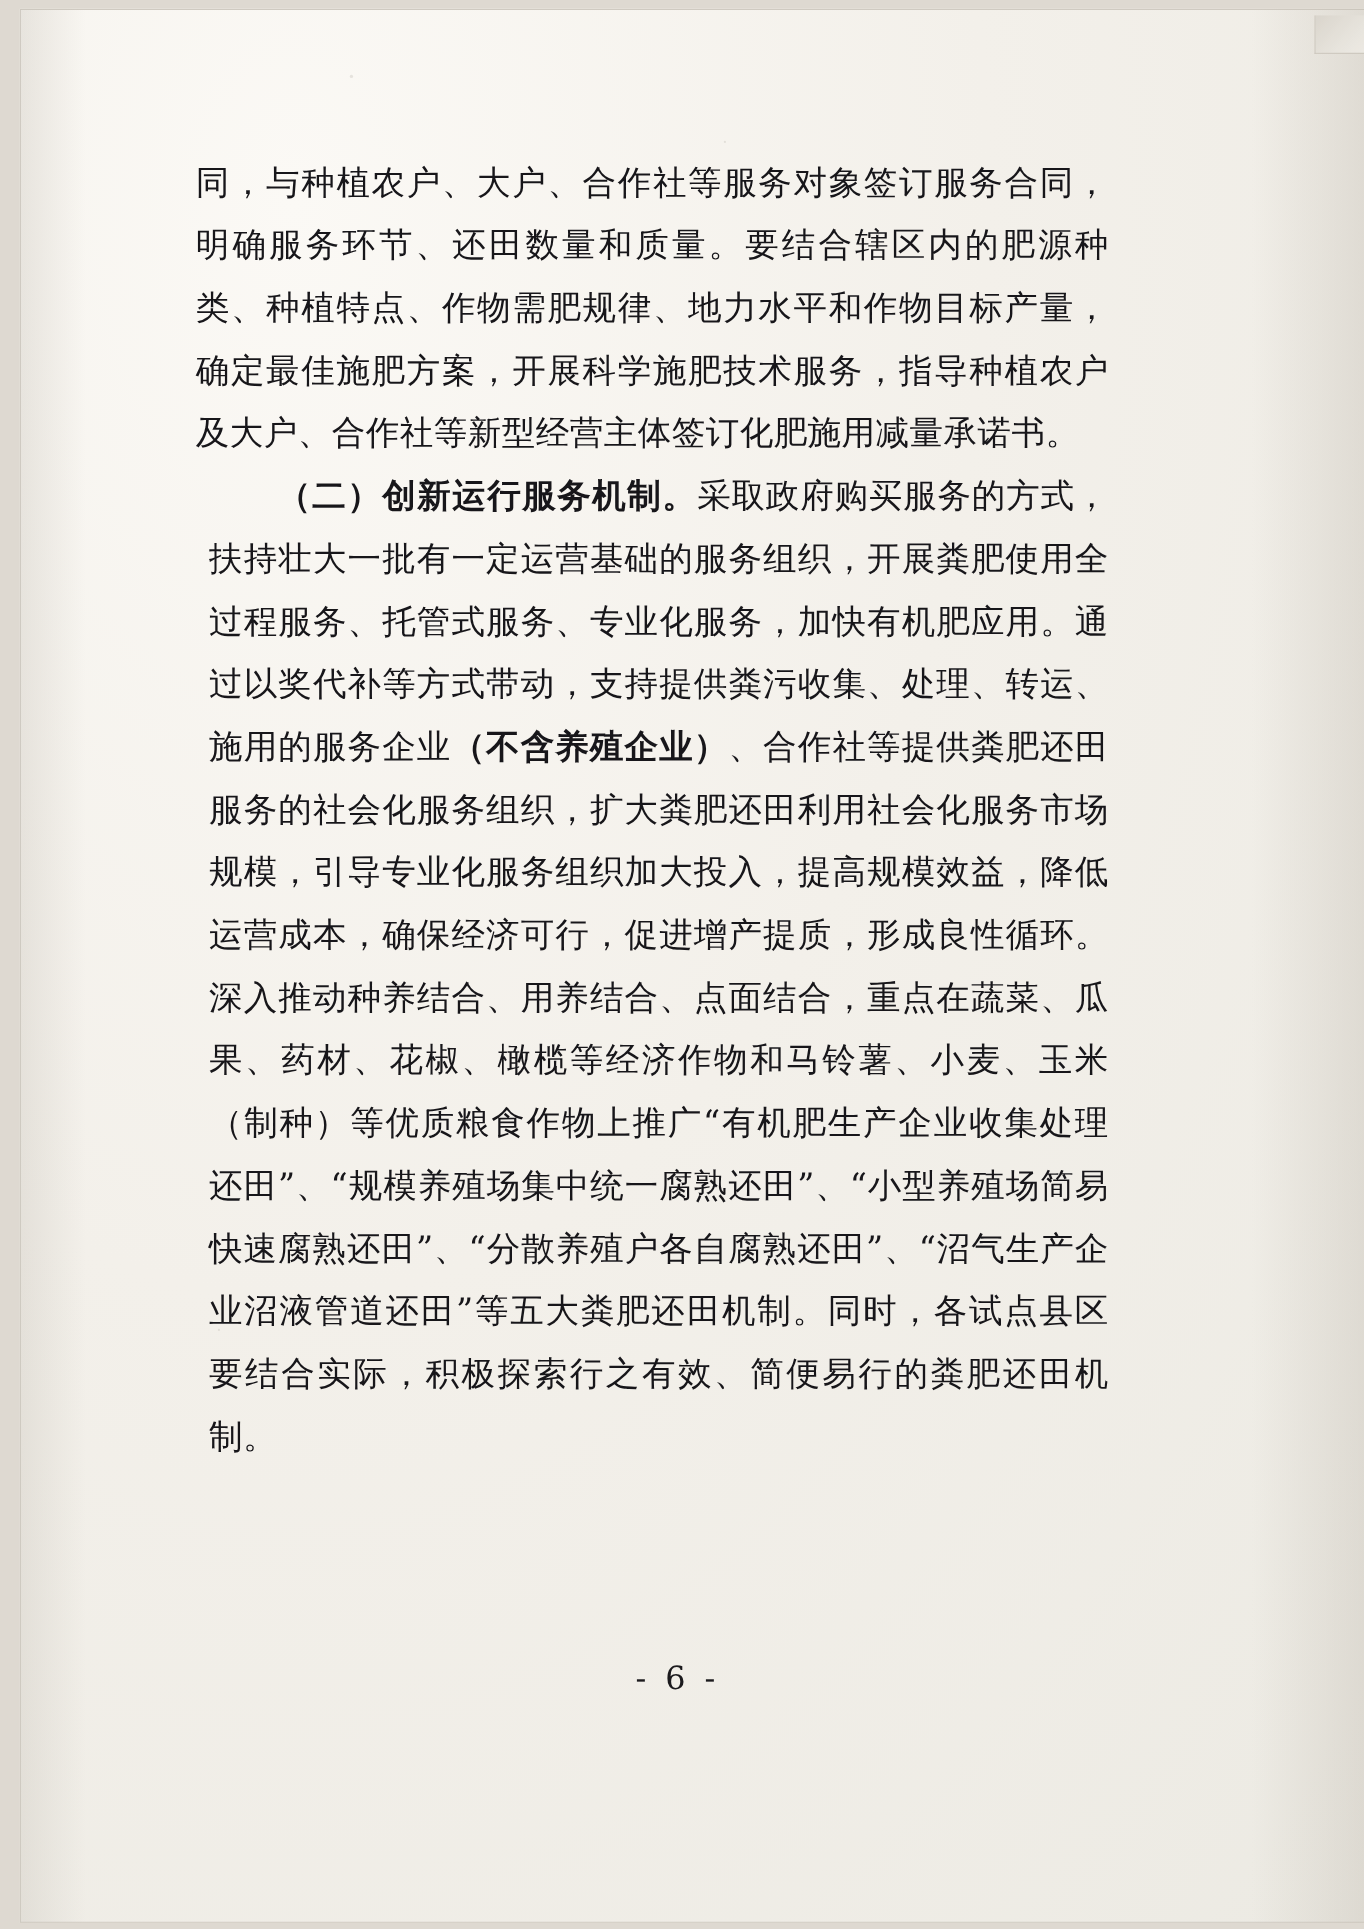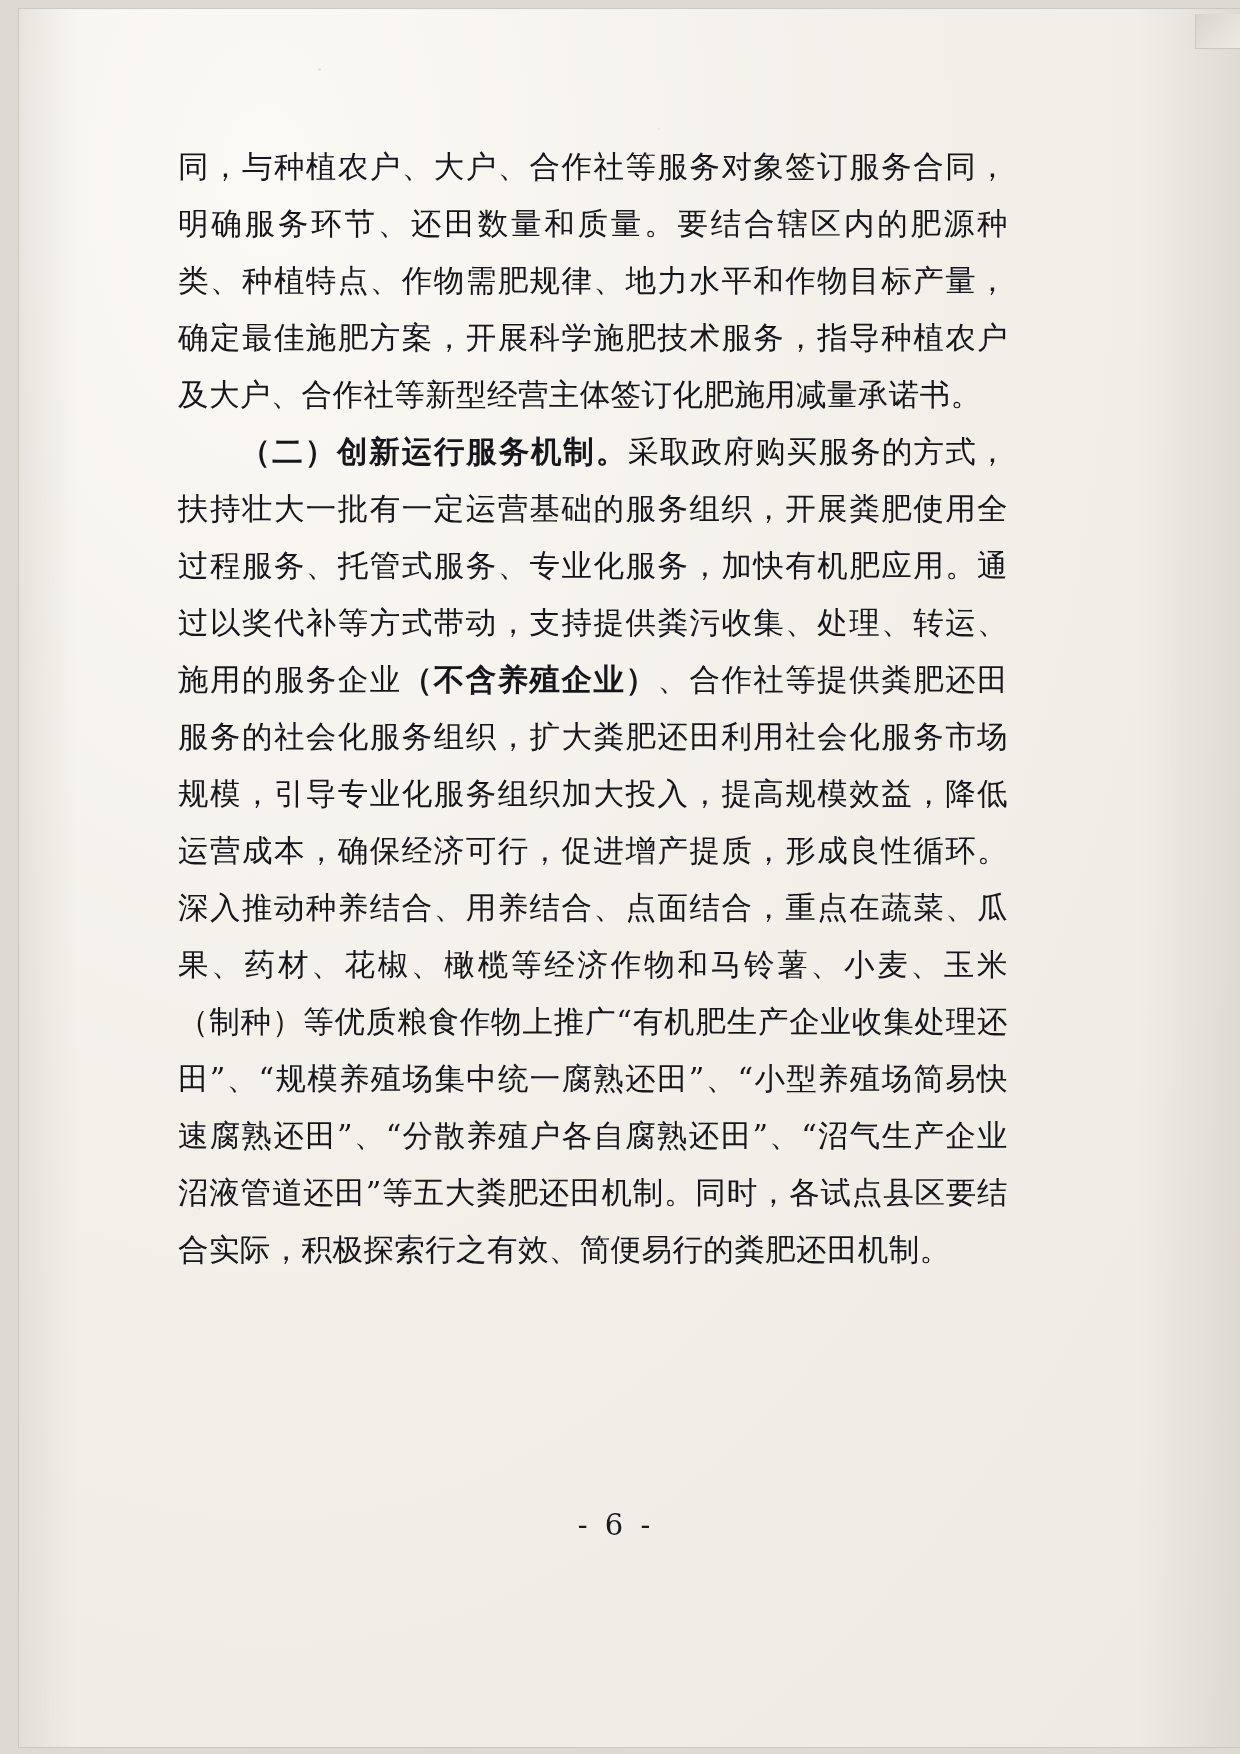--- a/index.html
+++ b/index.html
@@ -66,20 +66,21 @@
     font-family: "DejaVu Serif", "Liberation Serif", serif;
     font-size: 30.5px;
     line-height: 57px;
     color: #17161a;
     text-align: justify;
     text-justify: inter-ideograph;
     letter-spacing: 0.4px;
   }
   p.indent {
     text-indent: 62px;
+    margin-left: 12px;
   }
   .bold-head {
     font-weight: bold;
     letter-spacing: 1px;
   }
   .bold-inline {
     font-weight: bold;
   }
   .pageno {
     position: absolute;

